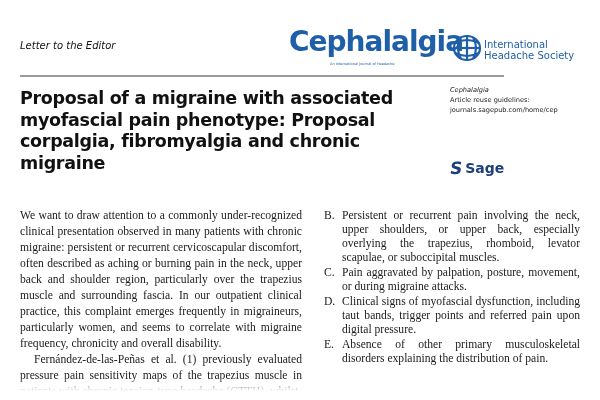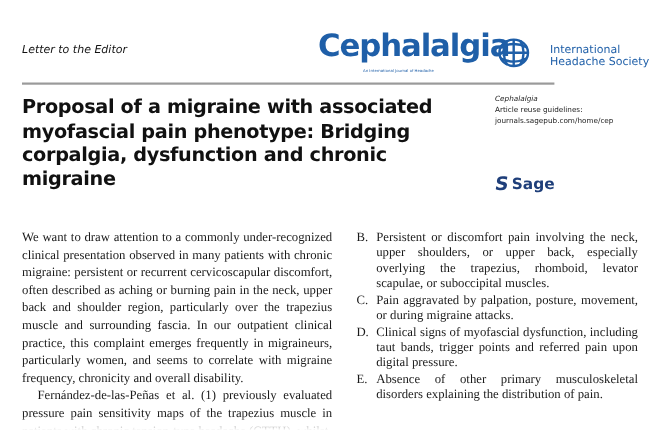--- a/index.html
+++ b/index.html
@@ -23,21 +23,21 @@
     font-size: 28px; letter-spacing: -1px; color: #1f5fa8; line-height: 30px;
   }
   .journal-tagline {
     position: absolute; left: 330px; top: 62px;
     font-family: "DejaVu Sans", sans-serif; font-size: 3.5px; color: #1f5fa8;
   }
   .ihs {
     position: absolute; left: 452px; top: 33px; display: flex; align-items: center;
   }
   .ihs-text {
-    margin-left: 18px; font-family: "DejaVu Sans", sans-serif;
+    margin-left: 2px; font-family: "DejaVu Sans", sans-serif;
     font-size: 10px; line-height: 11px; color: #1f5fa8;
   }
   .title {
     position: absolute; left: 20px; top: 88px; width: 420px;
     font-family: "DejaVu Sans", sans-serif; font-weight: bold;
     font-size: 17.5px; line-height: 21.5px; color: #111; letter-spacing: -0.3px;
   }
   .meta {
     position: absolute; left: 450px; top: 85px; width: 150px;
     font-family: "DejaVu Sans", sans-serif; font-size: 6.6px; line-height: 10.2px; color: #222;
@@ -93,42 +93,42 @@
     </svg>
   </span>
   <div class="ihs-text">
     <div>International</div>
     <div>Headache Society</div>
   </div>
 </div>
 
 <div class="rule"></div>
 
-<h1 class="title" style="margin:0;">Proposal of a migraine with associated myofascial pain phenotype: Bridging corpalgia, dysfunction and chronic migraine</h1>
+<h1 class="title" style="margin:0;">Proposal of a migraine with associated myofascial pain phenotype: Proposal corpalgia, fibromyalgia and chronic migraine</h1>
 
 <div class="meta">
   <div class="journal">Cephalalgia</div>
   <div>Article reuse guidelines:</div>
   <div>journals.sagepub.com/home/cep</div>
 </div>
 
 <div class="sage">
   <span class="sage-s">S</span>
   <span>Sage</span>
 </div>
 
 <div class="col-left">
   <p>We want to draw attention to a commonly under-recognized clinical presentation observed in many patients with chronic migraine: persistent or recurrent cervicoscapular discomfort, often described as aching or burning pain in the neck, upper back and shoulder region, particularly over the trapezius muscle and surrounding fascia. In our outpatient clinical practice, this complaint emerges frequently in migraineurs, particularly women, and seems to correlate with migraine frequency, chronicity and overall disability.</p>
   <p class="indent">Fernández-de-las-Peñas et al. (1) previously evaluated pressure pain sensitivity maps of the trapezius muscle in patients with chronic tension-type headache (CTTH), whilst</p>
 </div>
 
 <div class="col-right">
   <div class="crit">
     <span class="crit-letter">B.</span>
-    <span class="crit-text">Persistent or discomfort pain involving the neck, upper shoulders, or upper back, especially overlying the trapezius, rhomboid, levator scapulae, or suboccipital muscles.</span>
+    <span class="crit-text">Persistent or recurrent pain involving the neck, upper shoulders, or upper back, especially overlying the trapezius, rhomboid, levator scapulae, or suboccipital muscles.</span>
   </div>
   <div class="crit">
     <span class="crit-letter">C.</span>
     <span class="crit-text">Pain aggravated by palpation, posture, movement, or during migraine attacks.</span>
   </div>
   <div class="crit">
     <span class="crit-letter">D.</span>
     <span class="crit-text">Clinical signs of myofascial dysfunction, including taut bands, trigger points and referred pain upon digital pressure.</span>
   </div>
   <div class="crit">

